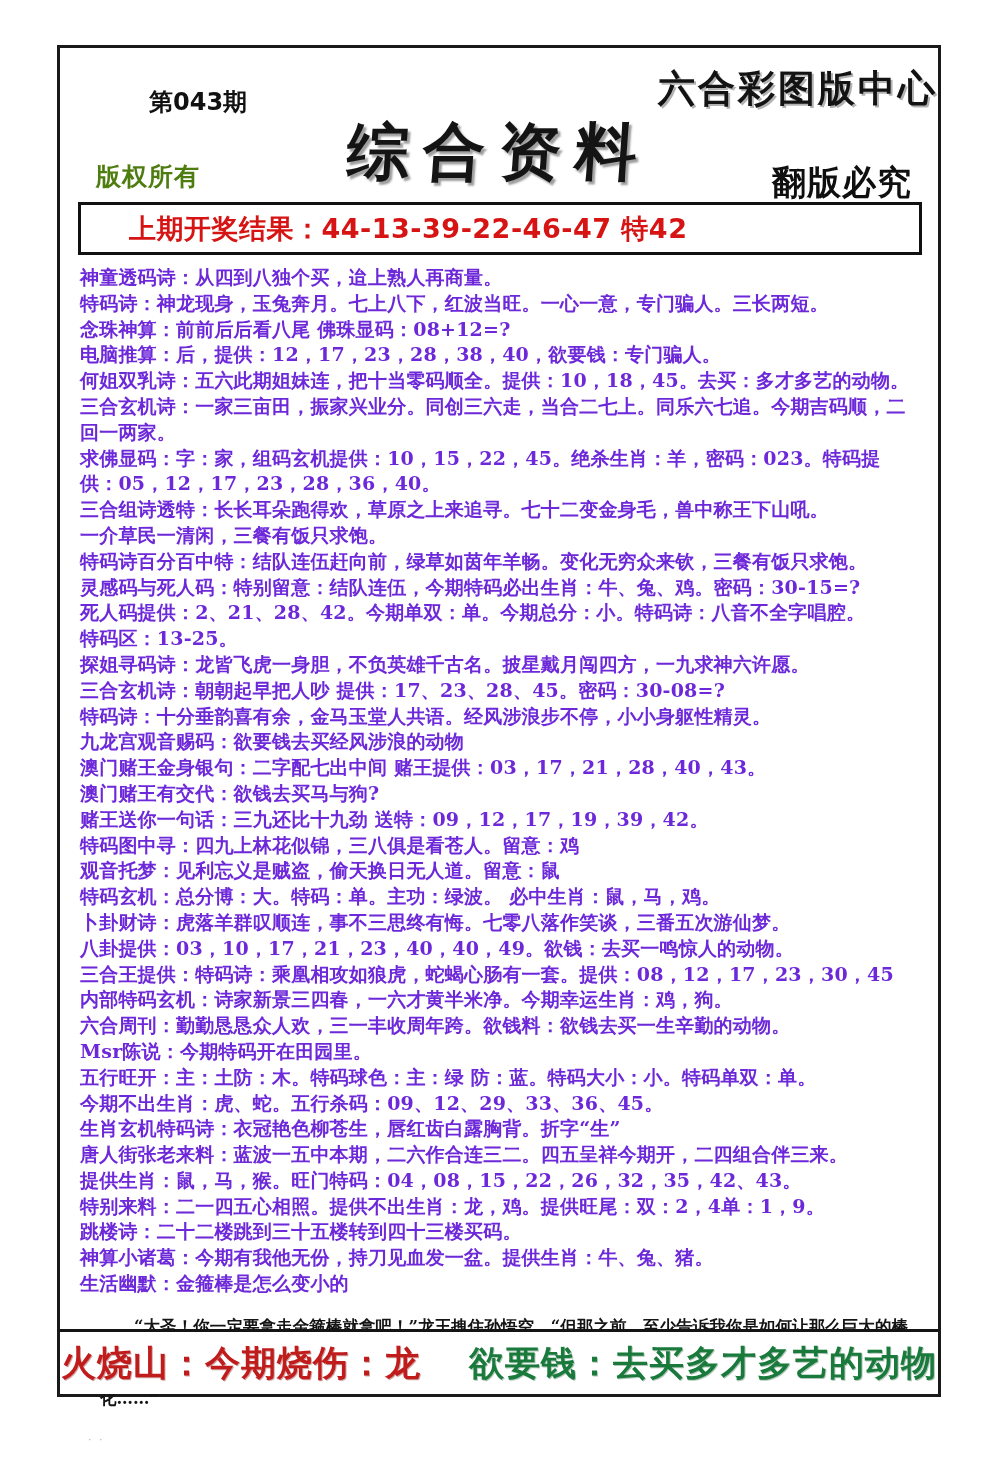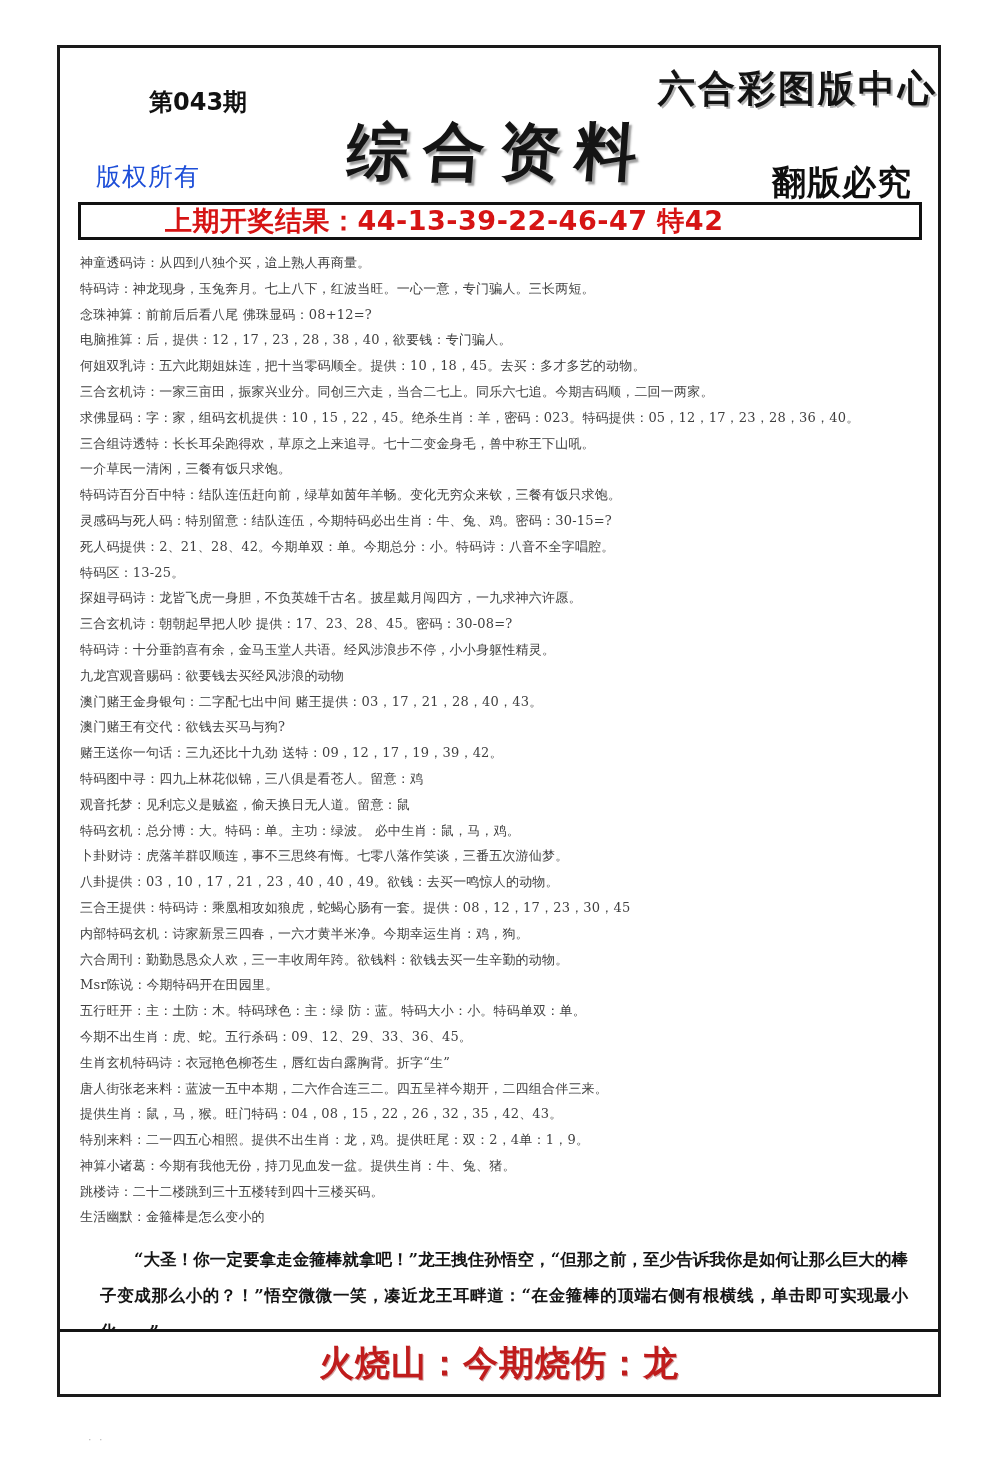--- a/index.html
+++ b/index.html
@@ -68,66 +68,65 @@
     letter-spacing: 14px;
     font-family: "DejaVu Serif", "Liberation Serif", serif;
     text-shadow: 3px 3px 2px rgba(40,40,40,0.45);
     transform: skewX(-4deg);
   }
   .copyright-left {
     position: absolute;
     left: 36px;
     top: 112px;
     font-size: 25px;
-    font-weight: normal;
-    color: #1d4ed8;
+    font-weight: bold;
+    color: #4d7c0f;
     font-family: "DejaVu Serif", "Liberation Serif", serif;
     letter-spacing: 1px;
   }
   .copyright-right {
     position: absolute;
     right: 26px;
     top: 112px;
     font-size: 34px;
     font-weight: bold;
     color: #0f0f0f;
     font-family: "DejaVu Serif", "Liberation Serif", serif;
     letter-spacing: 1px;
   }
 
   
   .result-banner {
     margin: 6px 16px 0 18px;
     border: 3px solid #111111;
-    height: 38px;
+    height: 53px;
     box-sizing: border-box;
     background: #ffffff;
     display: flex;
     align-items: center;
-    padding-left: 36px;
   }
   .result-text {
     margin-left: 48px;
     font-size: 27px;
     font-weight: bold;
     color: #d61414;
     white-space: nowrap;
     letter-spacing: 0.5px;
   }
 
   
   .content {
     padding: 10px 22px 0 20px;
   }
   .line {
-    font-size: 13px;
+    font-size: 19px;
     line-height: 25.8px;
-    color: #404040;
-    white-space: nowrap;
-    font-weight: normal;
+    color: #6d28d9;
+    white-space: nowrap;
+    font-weight: bold;
     font-family: "DejaVu Serif", "Liberation Serif", serif;
     letter-spacing: 0.2px;
   }
   .line.wrap {
     white-space: normal;
   }
 
   
   .joke {
     margin: 12px 30px 0 40px;
@@ -230,26 +229,27 @@
     <div class="line">三合王提供：特码诗：乘凰相攻如狼虎，蛇蝎心肠有一套。提供：08，12，17，23，30，45</div>
     <div class="line">内部特码玄机：诗家新景三四春，一六才黄半米净。今期幸运生肖：鸡，狗。</div>
     <div class="line">六合周刊：勤勤恳恳众人欢，三一丰收周年跨。欲钱料：欲钱去买一生辛勤的动物。</div>
     <div class="line">Msr陈说：今期特码开在田园里。</div>
     <div class="line">五行旺开：主：土防：木。特码球色：主：绿 防：蓝。特码大小：小。特码单双：单。</div>
     <div class="line">今期不出生肖：虎、蛇。五行杀码：09、12、29、33、36、45。</div>
     <div class="line">生肖玄机特码诗：衣冠艳色柳苍生，唇红齿白露胸背。折字“生”</div>
     <div class="line">唐人街张老来料：蓝波一五中本期，二六作合连三二。四五呈祥今期开，二四组合伴三来。</div>
     <div class="line">提供生肖：鼠，马，猴。旺门特码：04，08，15，22，26，32，35，42、43。</div>
     <div class="line">特别来料：二一四五心相照。提供不出生肖：龙，鸡。提供旺尾：双：2，4单：1，9。</div>
+    <div class="line">跳楼诗：二十二楼跳到三十五楼转到四十三楼买码。</div>
     <div class="line">神算小诸葛：今期有我他无份，持刀见血发一盆。提供生肖：牛、兔、猪。</div>
-    <div class="line">跳楼诗：二十二楼跳到三十五楼转到四十三楼买码。</div>
     <div class="line">生活幽默：金箍棒是怎么变小的</div>
   </div>
 
   <div class="joke">“大圣！你一定要拿走金箍棒就拿吧！”龙王拽住孙悟空，“但那之前，至少告诉我你是如何让那么巨大的棒子变成那么小的？！”悟空微微一笑，凑近龙王耳畔道：“在金箍棒的顶端右侧有根横线，单击即可实现最小化……”</div>
 
   <div class="footer-banner">
     <span class="footer-red">火烧山：今期烧伤：龙</span>
+    <span class="footer-green">欲要钱：去买多才多艺的动物</span>
   </div>
 
 </div>
 
 <div class="artifact">· ·</div>
 
 </body></html>

